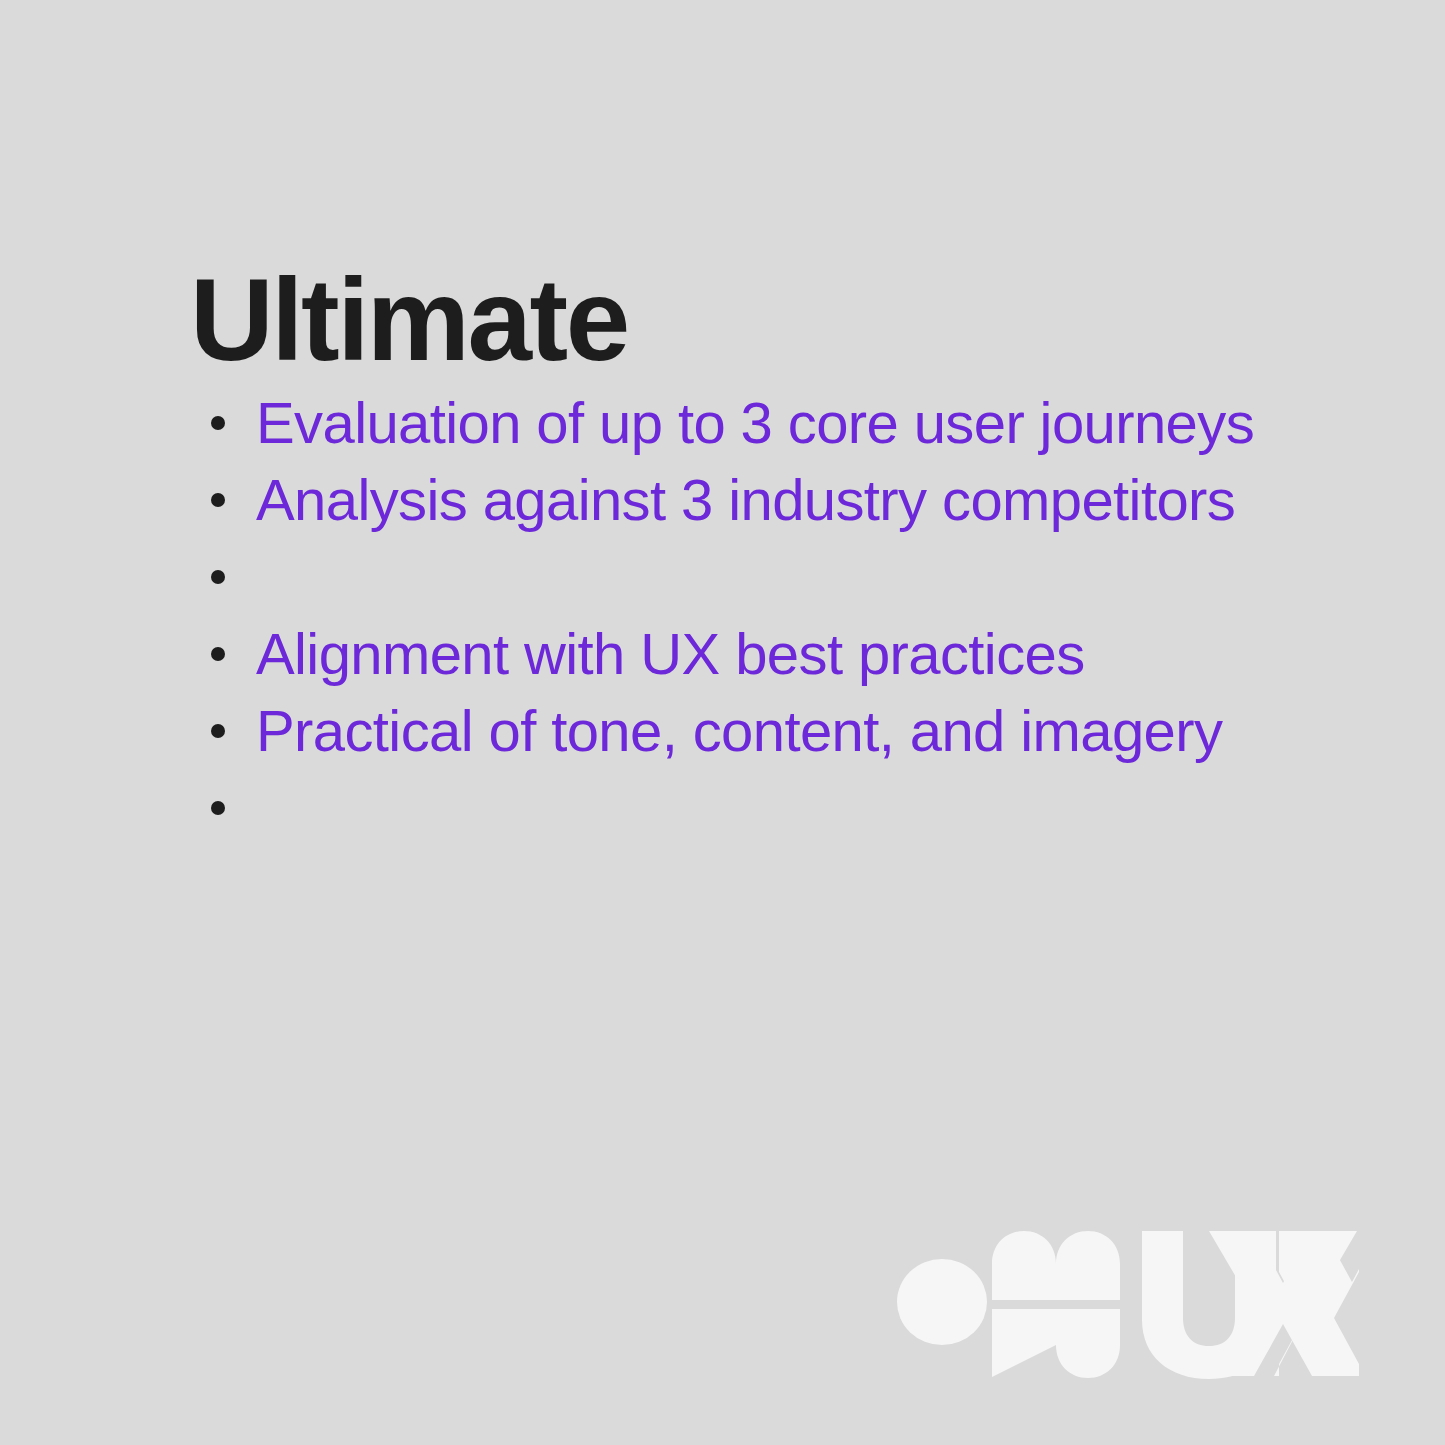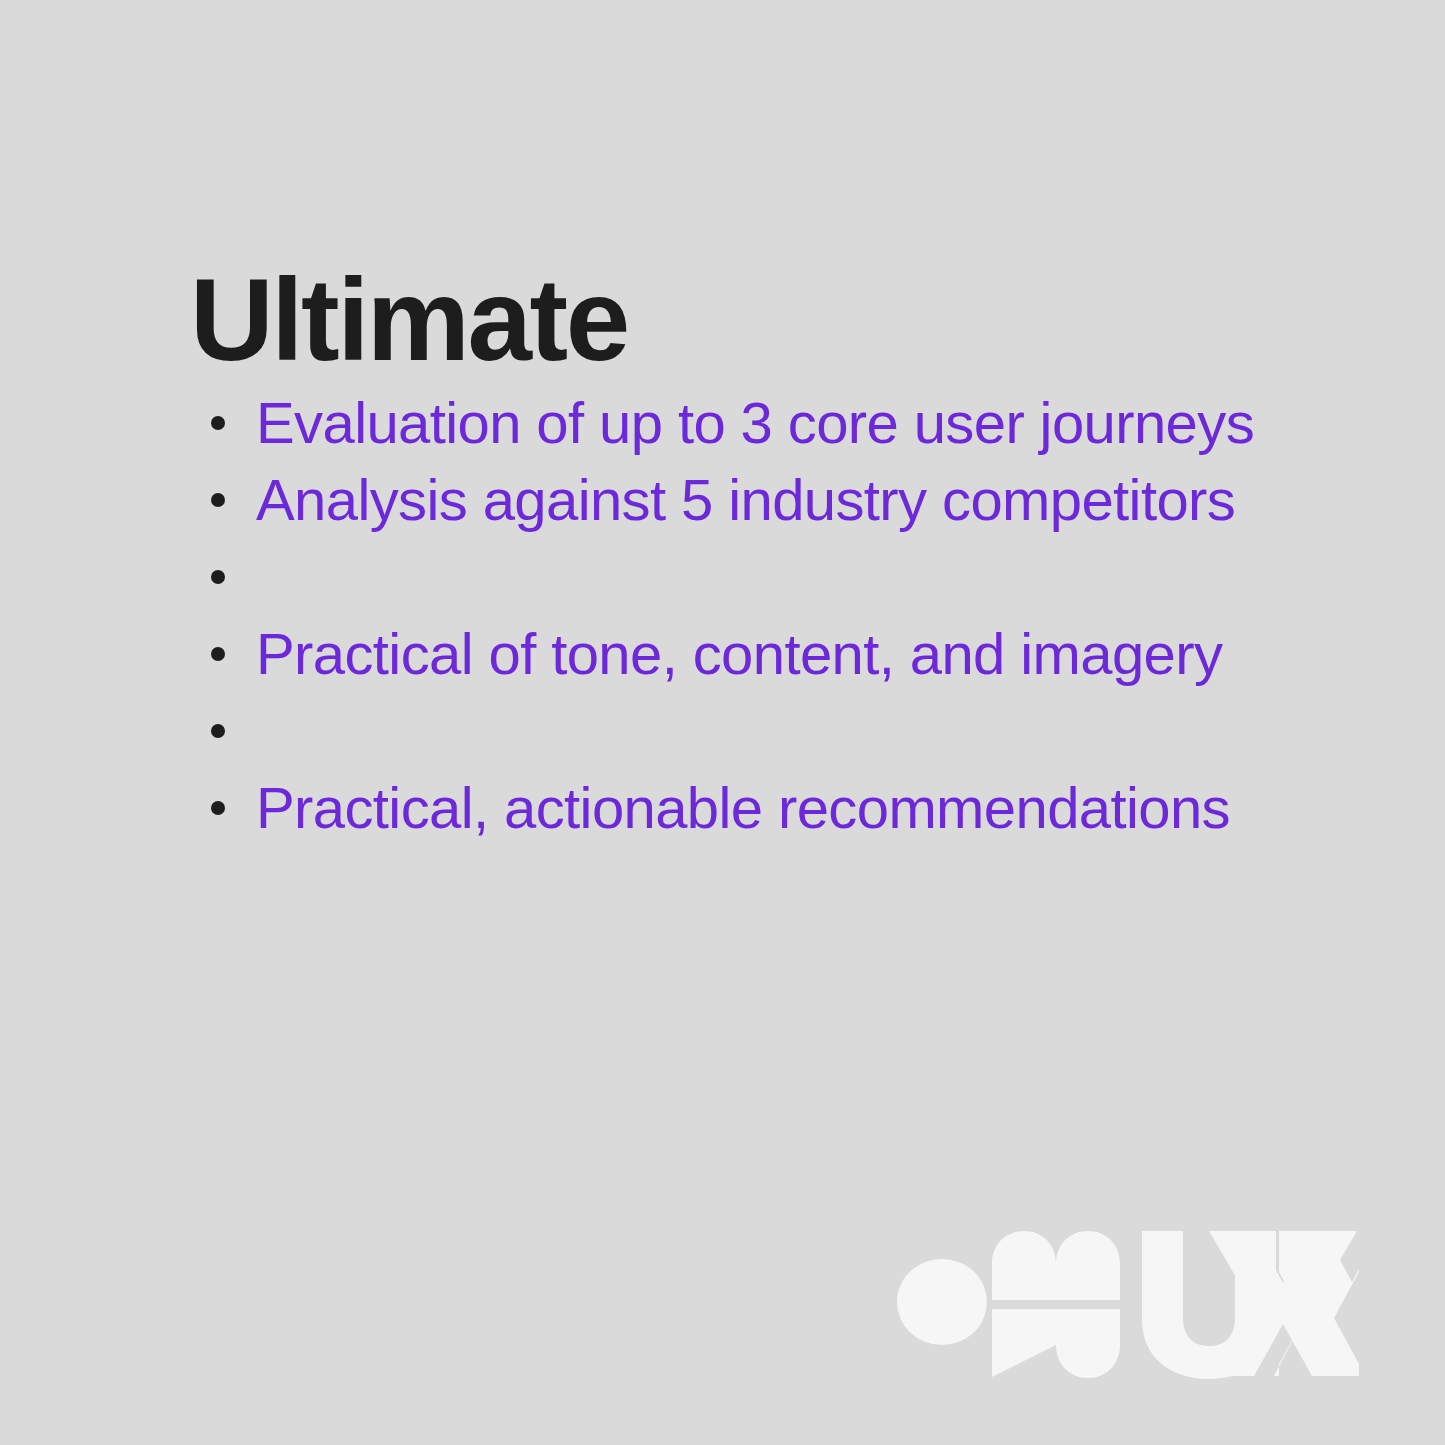--- a/index.html
+++ b/index.html
@@ -95,35 +95,35 @@
 
   <h1 id="title">Ultimate</h1>
 
   <ul id="feature-list">
     <li class="feature-item">
       <span class="bullet-dot"></span>
       <span class="feature-text">Evaluation of up to 3 core user journeys</span>
     </li>
     <li class="feature-item">
       <span class="bullet-dot"></span>
-      <span class="feature-text">Analysis against 5 industry competitors</span>
+      <span class="feature-text">Analysis against 3 industry competitors</span>
     </li>
     <li class="feature-item">
       <span class="bullet-dot"></span>
+    </li>
+    <li class="feature-item">
+      <span class="bullet-dot"></span>
+      <span class="feature-text">Alignment with UX best practices</span>
     </li>
     <li class="feature-item">
       <span class="bullet-dot"></span>
       <span class="feature-text">Practical of tone, content, and imagery</span>
     </li>
     <li class="feature-item">
       <span class="bullet-dot"></span>
-    </li>
-    <li class="feature-item">
-      <span class="bullet-dot"></span>
-      <span class="feature-text">Practical, actionable recommendations</span>
     </li>
   </ul>
 
   <div id="logo">
     <svg viewBox="0 0 464 152" xmlns="http://www.w3.org/2000/svg" aria-hidden="true">
       <g fill="#f6f6f6">
 
         <ellipse cx="46" cy="74" rx="45" ry="43"></ellipse>
 
         <path d="M96 36 C96 16 110 3 128 3 C146 3 160 16 160 36 L160 36 C160 16 174 3 192 3 C210 3 224 16 224 36 L224 72 L96 72 Z"></path>

